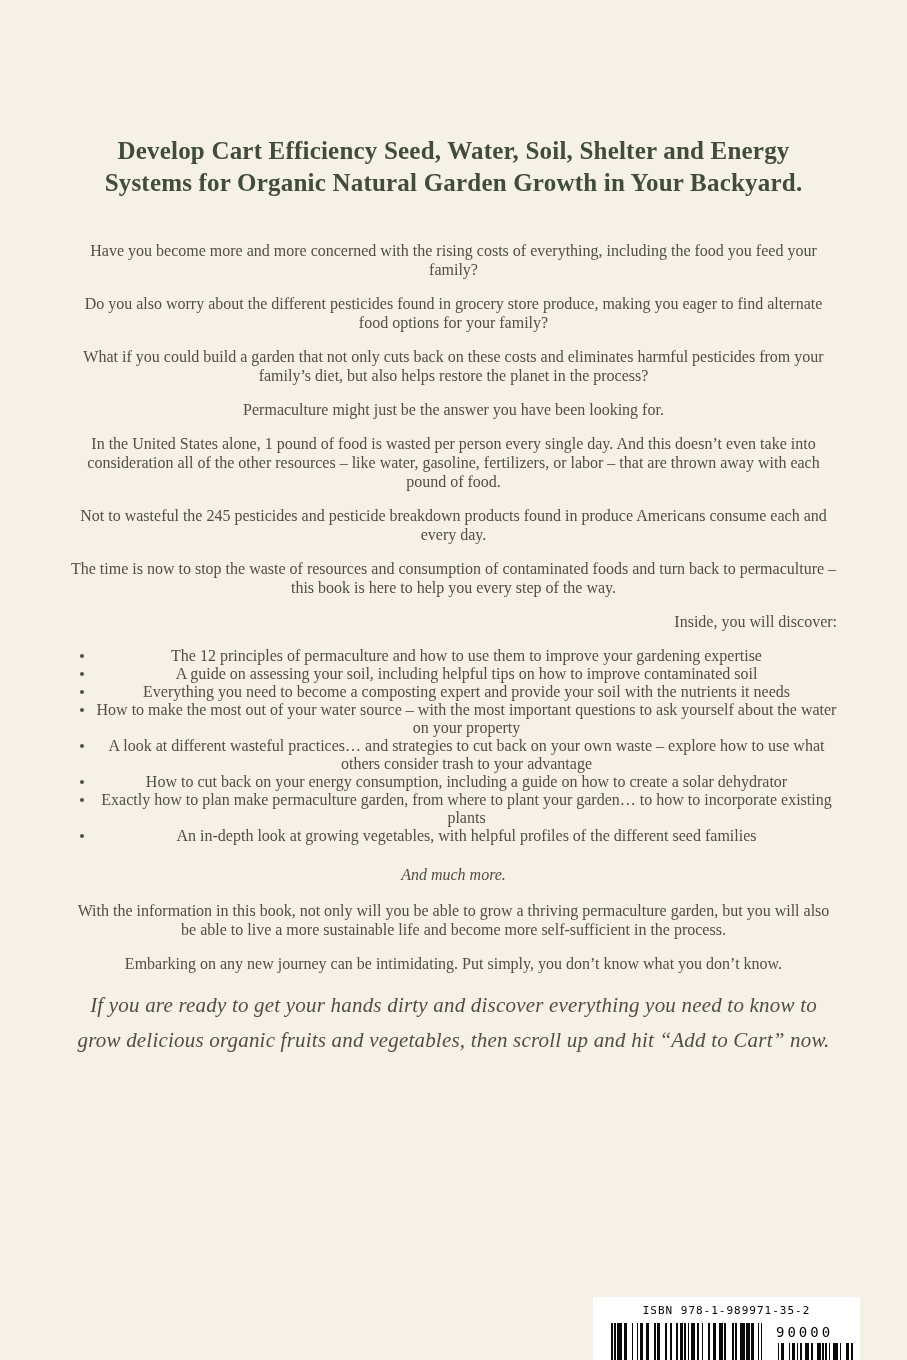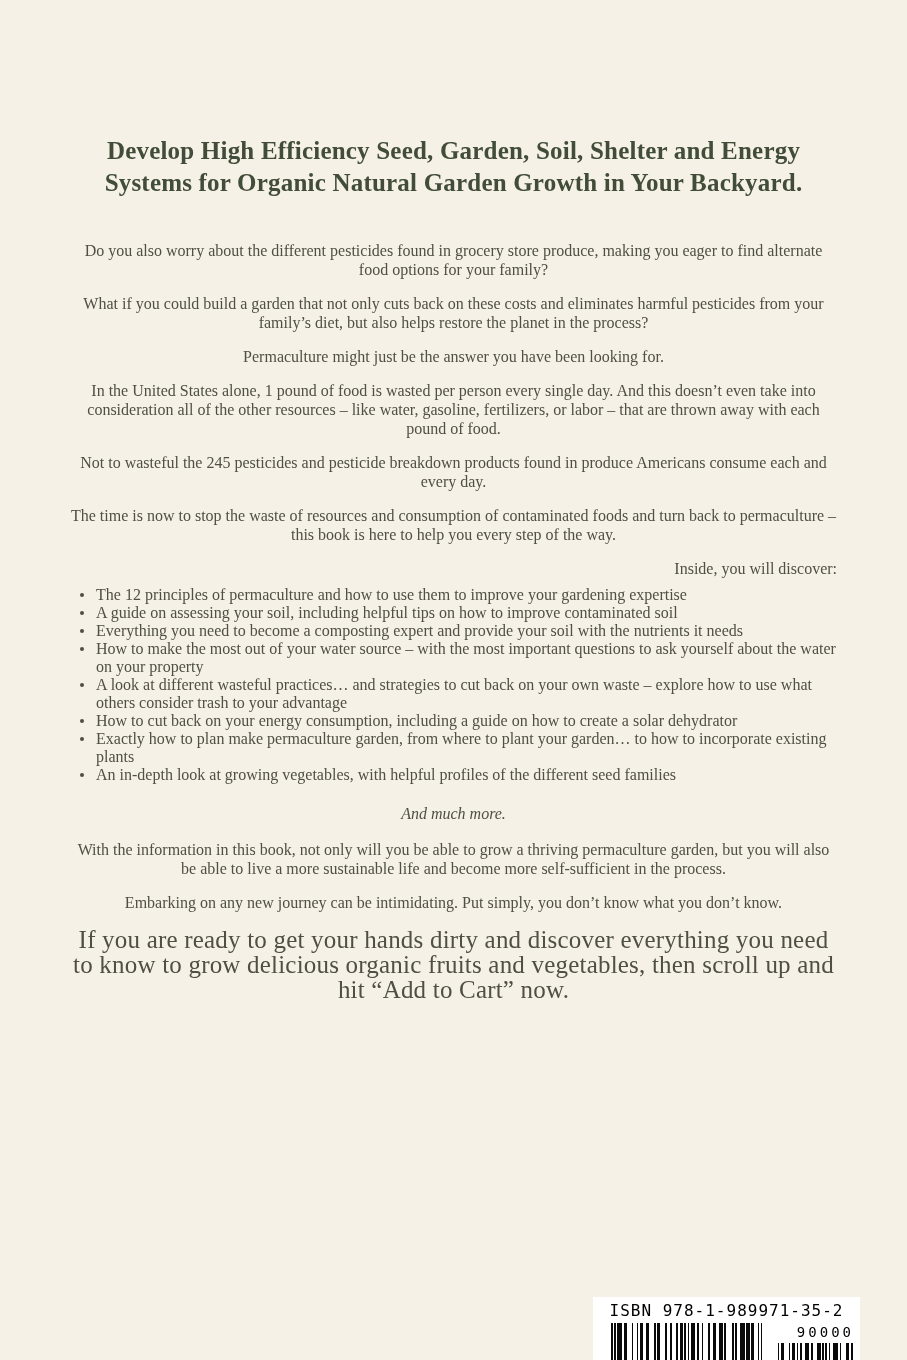--- a/index.html
+++ b/index.html
@@ -40,24 +40,24 @@
   }
   .body-copy p{
     margin:0 0 15px;
     text-align:center;
   }
   .body-copy p.left{
     text-align:right;
     margin:2px 0 0;
   }
   ul.discover-list{
-    margin:8px 0 6px;
+    margin:16px 0 6px;
     padding:0 0 0 4px;
     list-style:none;
-    text-align:left;
+    text-align:center;
   }
   ul.discover-list li{
     position:relative;
     padding-left:22px;
     margin:0;
     line-height:18px;
     font-size:16px;
   }
   ul.discover-list li::before{
     content:"";
@@ -66,39 +66,40 @@
     width:4px;height:4px;
     border-radius:50%;
     background:var(--ink);
   }
   .and-more{
     font-style:italic;
     margin:20px 0 17px !important;
   }
   .cta{
     margin-top:4px !important;
-    font-size:25px;
-    line-height:25px;
+    font-size:21px;
+    line-height:35px;
     letter-spacing:.2px;
+    font-style:italic;
   }
   strong{font-weight:normal;}
 
   
   .barcode-box{
     position:absolute;
     left:593px;top:1162px;
     width:267px;height:152px;
     background:var(--barcode-bg);
     padding:4px 6px 0 18px;
     font-family:"DejaVu Sans Mono", monospace;
     color:#000;
   }
   .isbn-label{
     text-align:center;
-    font-size:16px;
+    font-size:11px;
     letter-spacing:1px;
     line-height:20px;
     margin-left:-12px;
     white-space:nowrap;
   }
   .barcode-row{
     display:flex;
     justify-content:space-between;
     align-items:flex-start;
     margin-top:2px;
@@ -109,39 +110,40 @@
     align-items:flex-start;
     height:100px;
   }
   .bars .m{width:1.6px;height:92px;flex:0 0 1.6px;}
   .bars .m.b{background:var(--bar);}
   .bars .m.t{height:100px;}
   .supp-col{width:78px;}
   .supp-label{
     font-size:14px;
     letter-spacing:3px;
-    text-align:right;
+    text-align:left;
     line-height:18px;
   }
   .supp-bars{
     display:flex;
     height:82px;
     margin-top:2px;
   }
   .supp-bars .m{width:1.6px;height:82px;flex:0 0 1.6px;}
   .supp-bars .m.b{background:var(--bar);}
 </style>
 </head>
 <body>
 
 <div class="cover">
 
-  <h1 class="headline"><span>Develop High Efficiency Seed, Garden, Soil, Shelter and Energy</span><br><span>Systems for Organic Natural Garden Growth in Your Backyard.</span></h1>
+  <h1 class="headline"><span>Develop Cart Efficiency Seed, Water, Soil, Shelter and Energy</span><br><span>Systems for Organic Natural Garden Growth in Your Backyard.</span></h1>
 
   <div class="body-copy">
+    <p>Have you become more and more concerned with the rising costs of everything, including the food you feed your family?</p>
     <p>Do you also worry about the different pesticides found in grocery store produce, making you eager to find alternate food options for your family?</p>
     <p>What if you could build a garden that not only cuts back on these costs and eliminates harmful pesticides from your family’s diet, but also helps restore the planet in the process?</p>
     <p>Permaculture might just be the answer you have been looking for.</p>
     <p><span>In the United States alone, </span><strong>1 pound of food is wasted per person every single day</strong><span>. And this doesn’t even take into consideration all of the other resources – like water, gasoline, fertilizers, or labor – that are thrown away with each pound of food.</span></p>
     <p><span>Not to wasteful the </span><strong>245 pesticides and pesticide breakdown products</strong><span> found in produce Americans consume each and every day.</span></p>
     <p>The time is now to stop the waste of resources and consumption of contaminated foods and turn back to permaculture – this book is here to help you every step of the way.</p>
 
     <p class="left">Inside, you will discover:</p>
 
     <ul class="discover-list">

